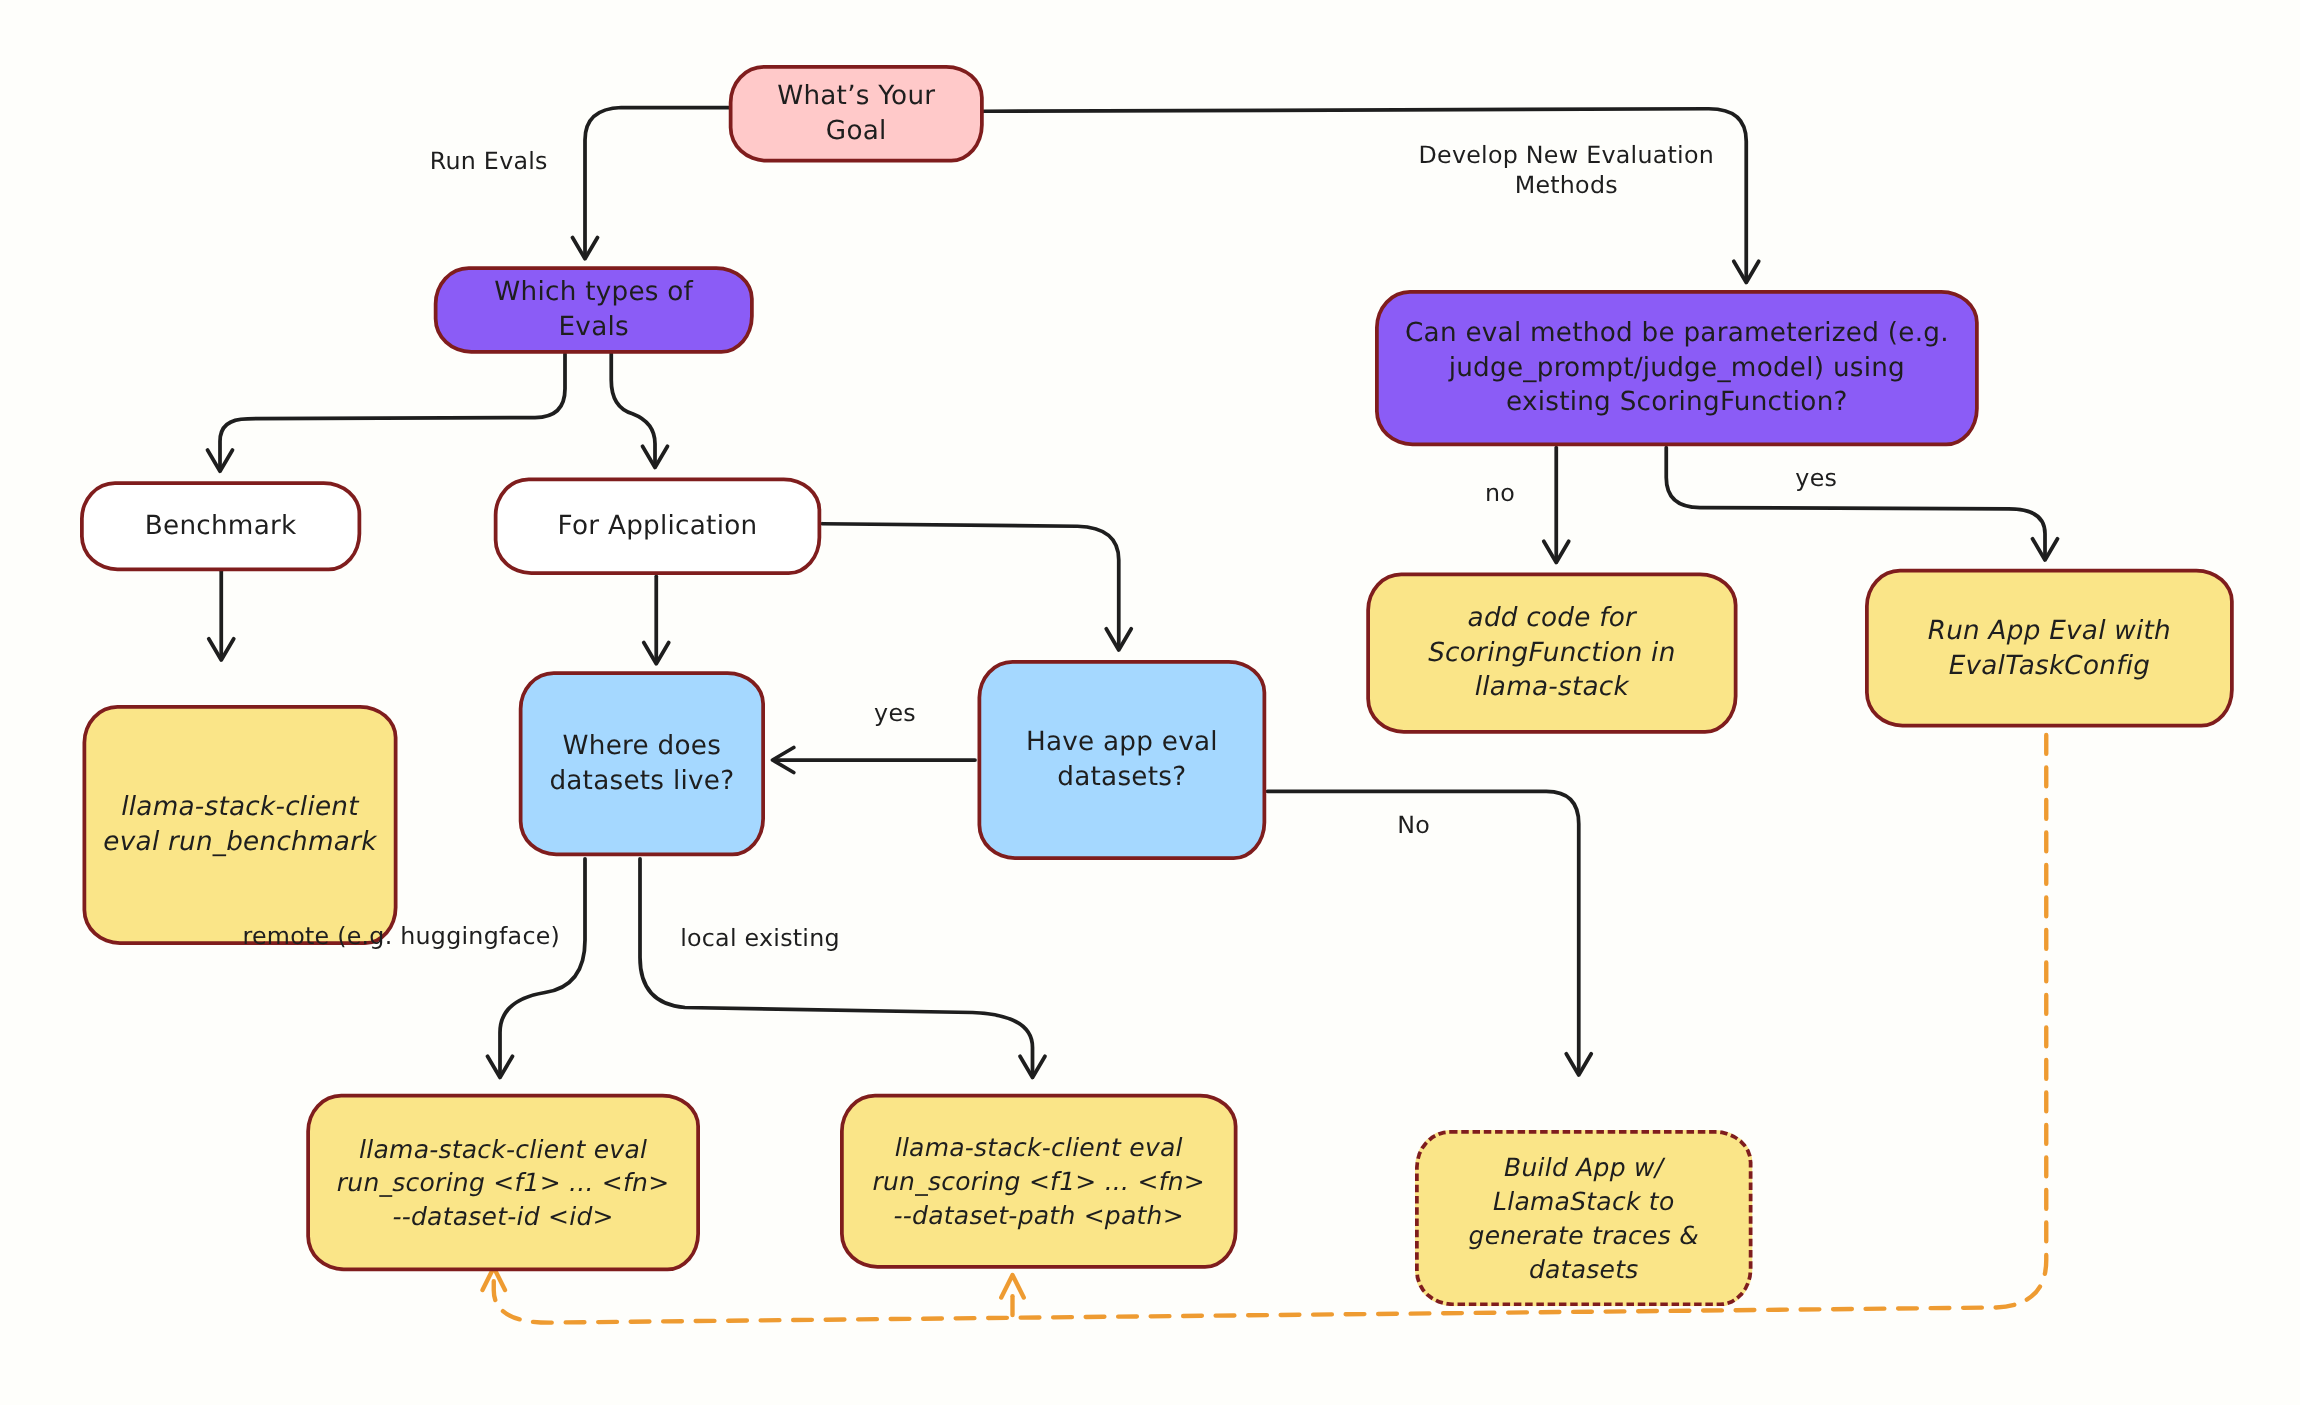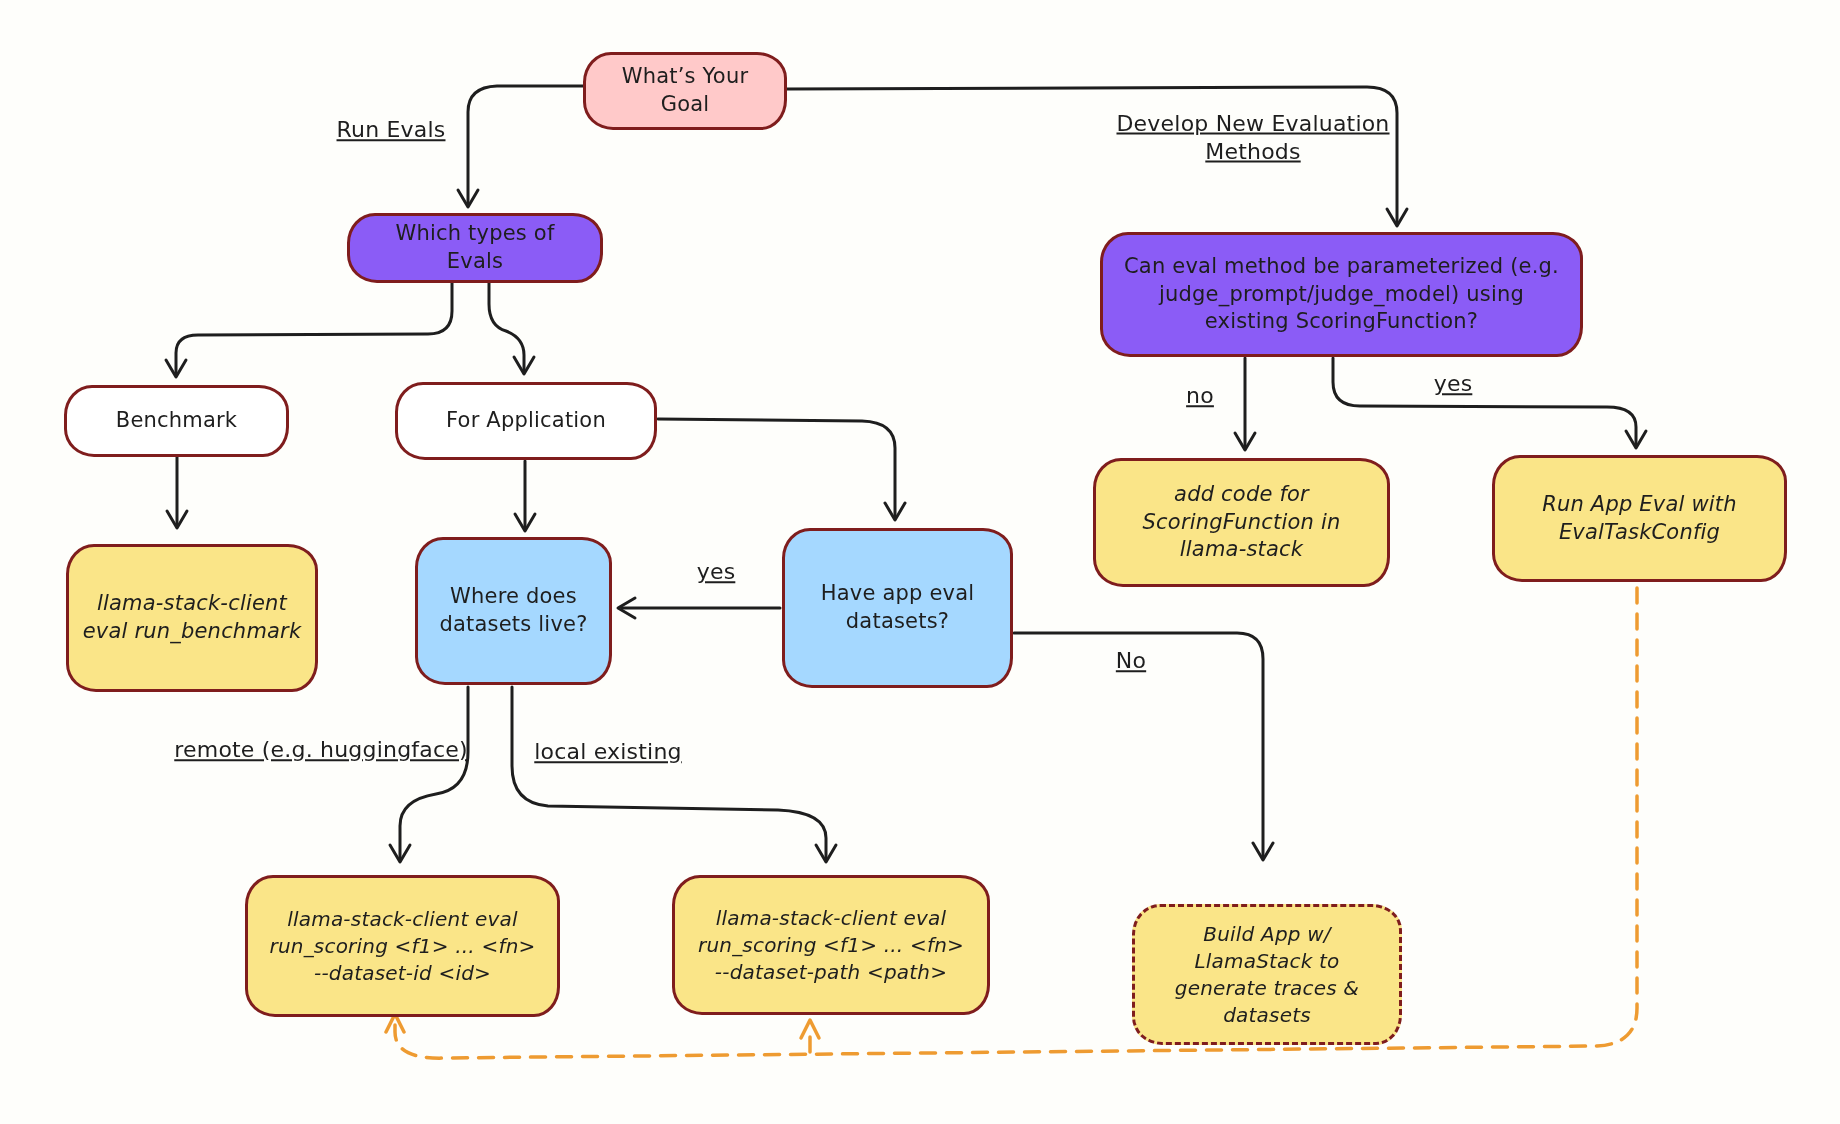--- a/index.html
+++ b/index.html
@@ -30,25 +30,24 @@
   .node.small{font-size:20px;line-height:1.35;}
   .pink{background:#ffc9c9;}
   .green{background:#8b5cf6;}
   .blue{background:#a5d8ff;}
   .yellow{background:#fae588;font-style:italic;}
   .white{background:#ffffff;}
   .dashed-border{border-style:dashed;margin-top:32px;}
   .edge-label{
     position:absolute;
     transform:translate(-50%,-50%);
-    font-size:22px;line-height:1.25;
+    font-size:19px;line-height:1.25;
     text-align:center;
     white-space:pre-line;
     letter-spacing:.2px;
-    text-decoration:underline;
   }
 </style>
 </head>
 <body>
 
 <div id="canvas">
 
   <svg id="edges" viewBox="0 0 1840 1124">
     <g>
       <path d="M583,86 L497,86 Q468,87 468,112 L468,203"></path>
@@ -121,21 +120,21 @@
   </div>
 
   <div class="node white" style="left:64px;top:385px;width:225px;height:72px">
     <span>Benchmark</span>
   </div>
 
   <div class="node white" style="left:395px;top:382px;width:262px;height:78px">
     <span>For Application</span>
   </div>
 
-  <div class="node yellow" style="left:66px;top:544px;width:252px;height:148px">
+  <div class="node yellow" style="left:66px;top:564px;width:252px;height:192px">
     <span>llama-stack-client
 eval run_benchmark</span>
   </div>
 
   <div class="node blue" style="left:415px;top:537px;width:197px;height:148px">
     <span>Where does
 datasets live?</span>
   </div>
 
   <div class="node blue" style="left:782px;top:528px;width:231px;height:160px">

